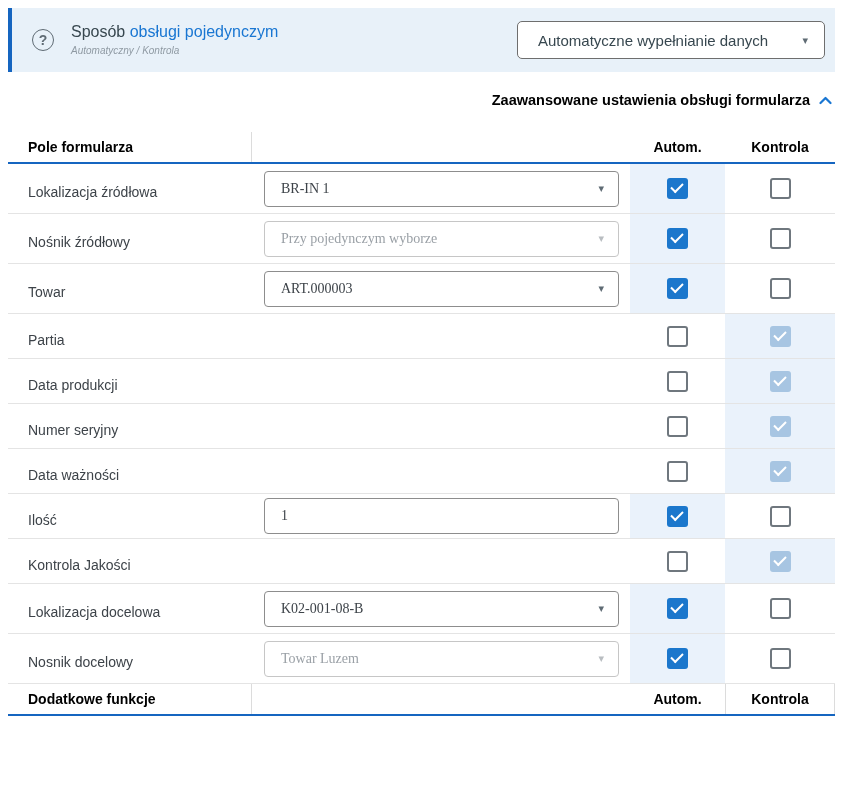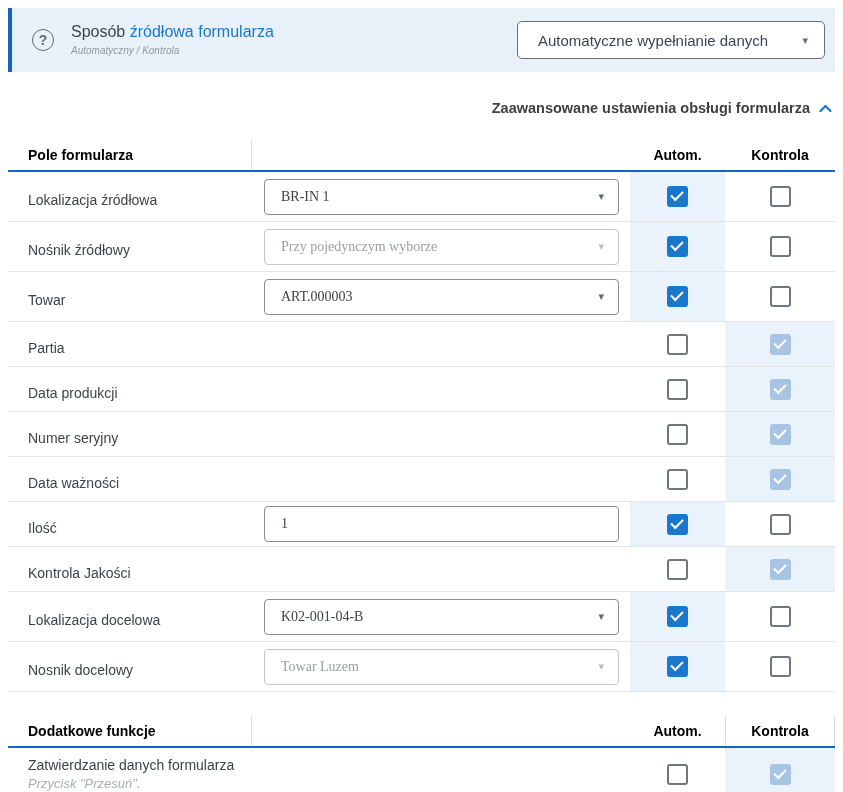--- a/index.html
+++ b/index.html
@@ -35,23 +35,23 @@
     margin-left:auto; width:308px; height:38px;
     background:#fff; border:1px solid #6e6e6e; border-radius:5px;
     display:flex; align-items:center;
     padding:0 16px 0 20px;
     font-size:15px; color:#37474f; cursor:pointer;justify-content:flex-end;
   }
   .caret { margin-left:auto; color:#5f6b74; font-size:11px; line-height:1; }
 
   
   .advanced {
-    margin-top:26px; height:20px;
+    margin-top:18px; height:20px;
     display:flex; justify-content:flex-end; align-items:center; gap:9px;
-    color:#404040; font-size:14.5px; font-weight:700; cursor:pointer;
+    color:#000000; font-size:14.5px; font-weight:700; cursor:pointer;
     padding-right:3px;
   }
   .chev-up { display:block; }
 
   
   .tbl { margin-top:22px; width:827px; }
   .thead {
     display:flex; align-items:stretch; height:32px;
     border-bottom:2px solid #1565c0;
     color:#000000; font-weight:700; font-size:14px;
@@ -107,21 +107,21 @@
 </head>
 <body>
 
 <div class="page">
 
   <div class="banner">
     <div class="help-icon">?</div>
     <div class="banner-text">
       <div class="banner-title">
         <span>Sposób</span>
-        <span class="title-link">źródłowa formularza</span>
+        <span class="title-link">obsługi pojedynczym</span>
       </div>
       <div class="banner-sub">Automatyczny / Kontrola</div>
     </div>
     <div class="mode-select">
       <span>Automatyczne wypełnianie danych</span>
       <span class="caret">▾</span>
     </div>
   </div>
 
   <div class="advanced">
@@ -254,21 +254,21 @@
         </div>
       <div class="c-kontrola hl">
           <span class="checkbox checked disabled"></span>
         </div>
     </div>
 
     <div class="row tall">
       <div class="c-label">Lokalizacja docelowa</div>
       <div class="c-input">
         <div class="select">
-          <span>K02-001-04-B</span>
+          <span>K02-001-08-B</span>
           <span class="caret">▾</span>
         </div>
       </div>
       <div class="c-autom hl">
           <span class="checkbox checked"></span>
         </div>
       <div class="c-kontrola">
           <span class="checkbox unchecked"></span>
         </div>
     </div>
@@ -282,34 +282,22 @@
         </div>
       </div>
       <div class="c-autom hl">
           <span class="checkbox checked"></span>
         </div>
       <div class="c-kontrola">
           <span class="checkbox unchecked"></span>
         </div>
     </div>
 
-    <div class="thead with-dividers" style="margin-top:24px;">
+    <div class="thead with-dividers" style="margin-top:0;">
       <div class="c-label">Dodatkowe funkcje</div>
       <div class="c-input"></div>
       <div class="c-autom">Autom.</div>
       <div class="c-kontrola">Kontrola</div>
     </div>
 
-    <div class="row last">
-      <div class="c-main">
-        <div class="main-title">Zatwierdzanie danych formularza</div>
-        <div class="main-sub">Przycisk "Przesuń".</div>
-      </div>
-      <div class="c-autom">
-          <span class="checkbox unchecked"></span>
-        </div>
-      <div class="c-kontrola hl">
-          <span class="checkbox checked disabled"></span>
-        </div>
-    </div>
   </div>
 
 </div>
 
 </body></html>

